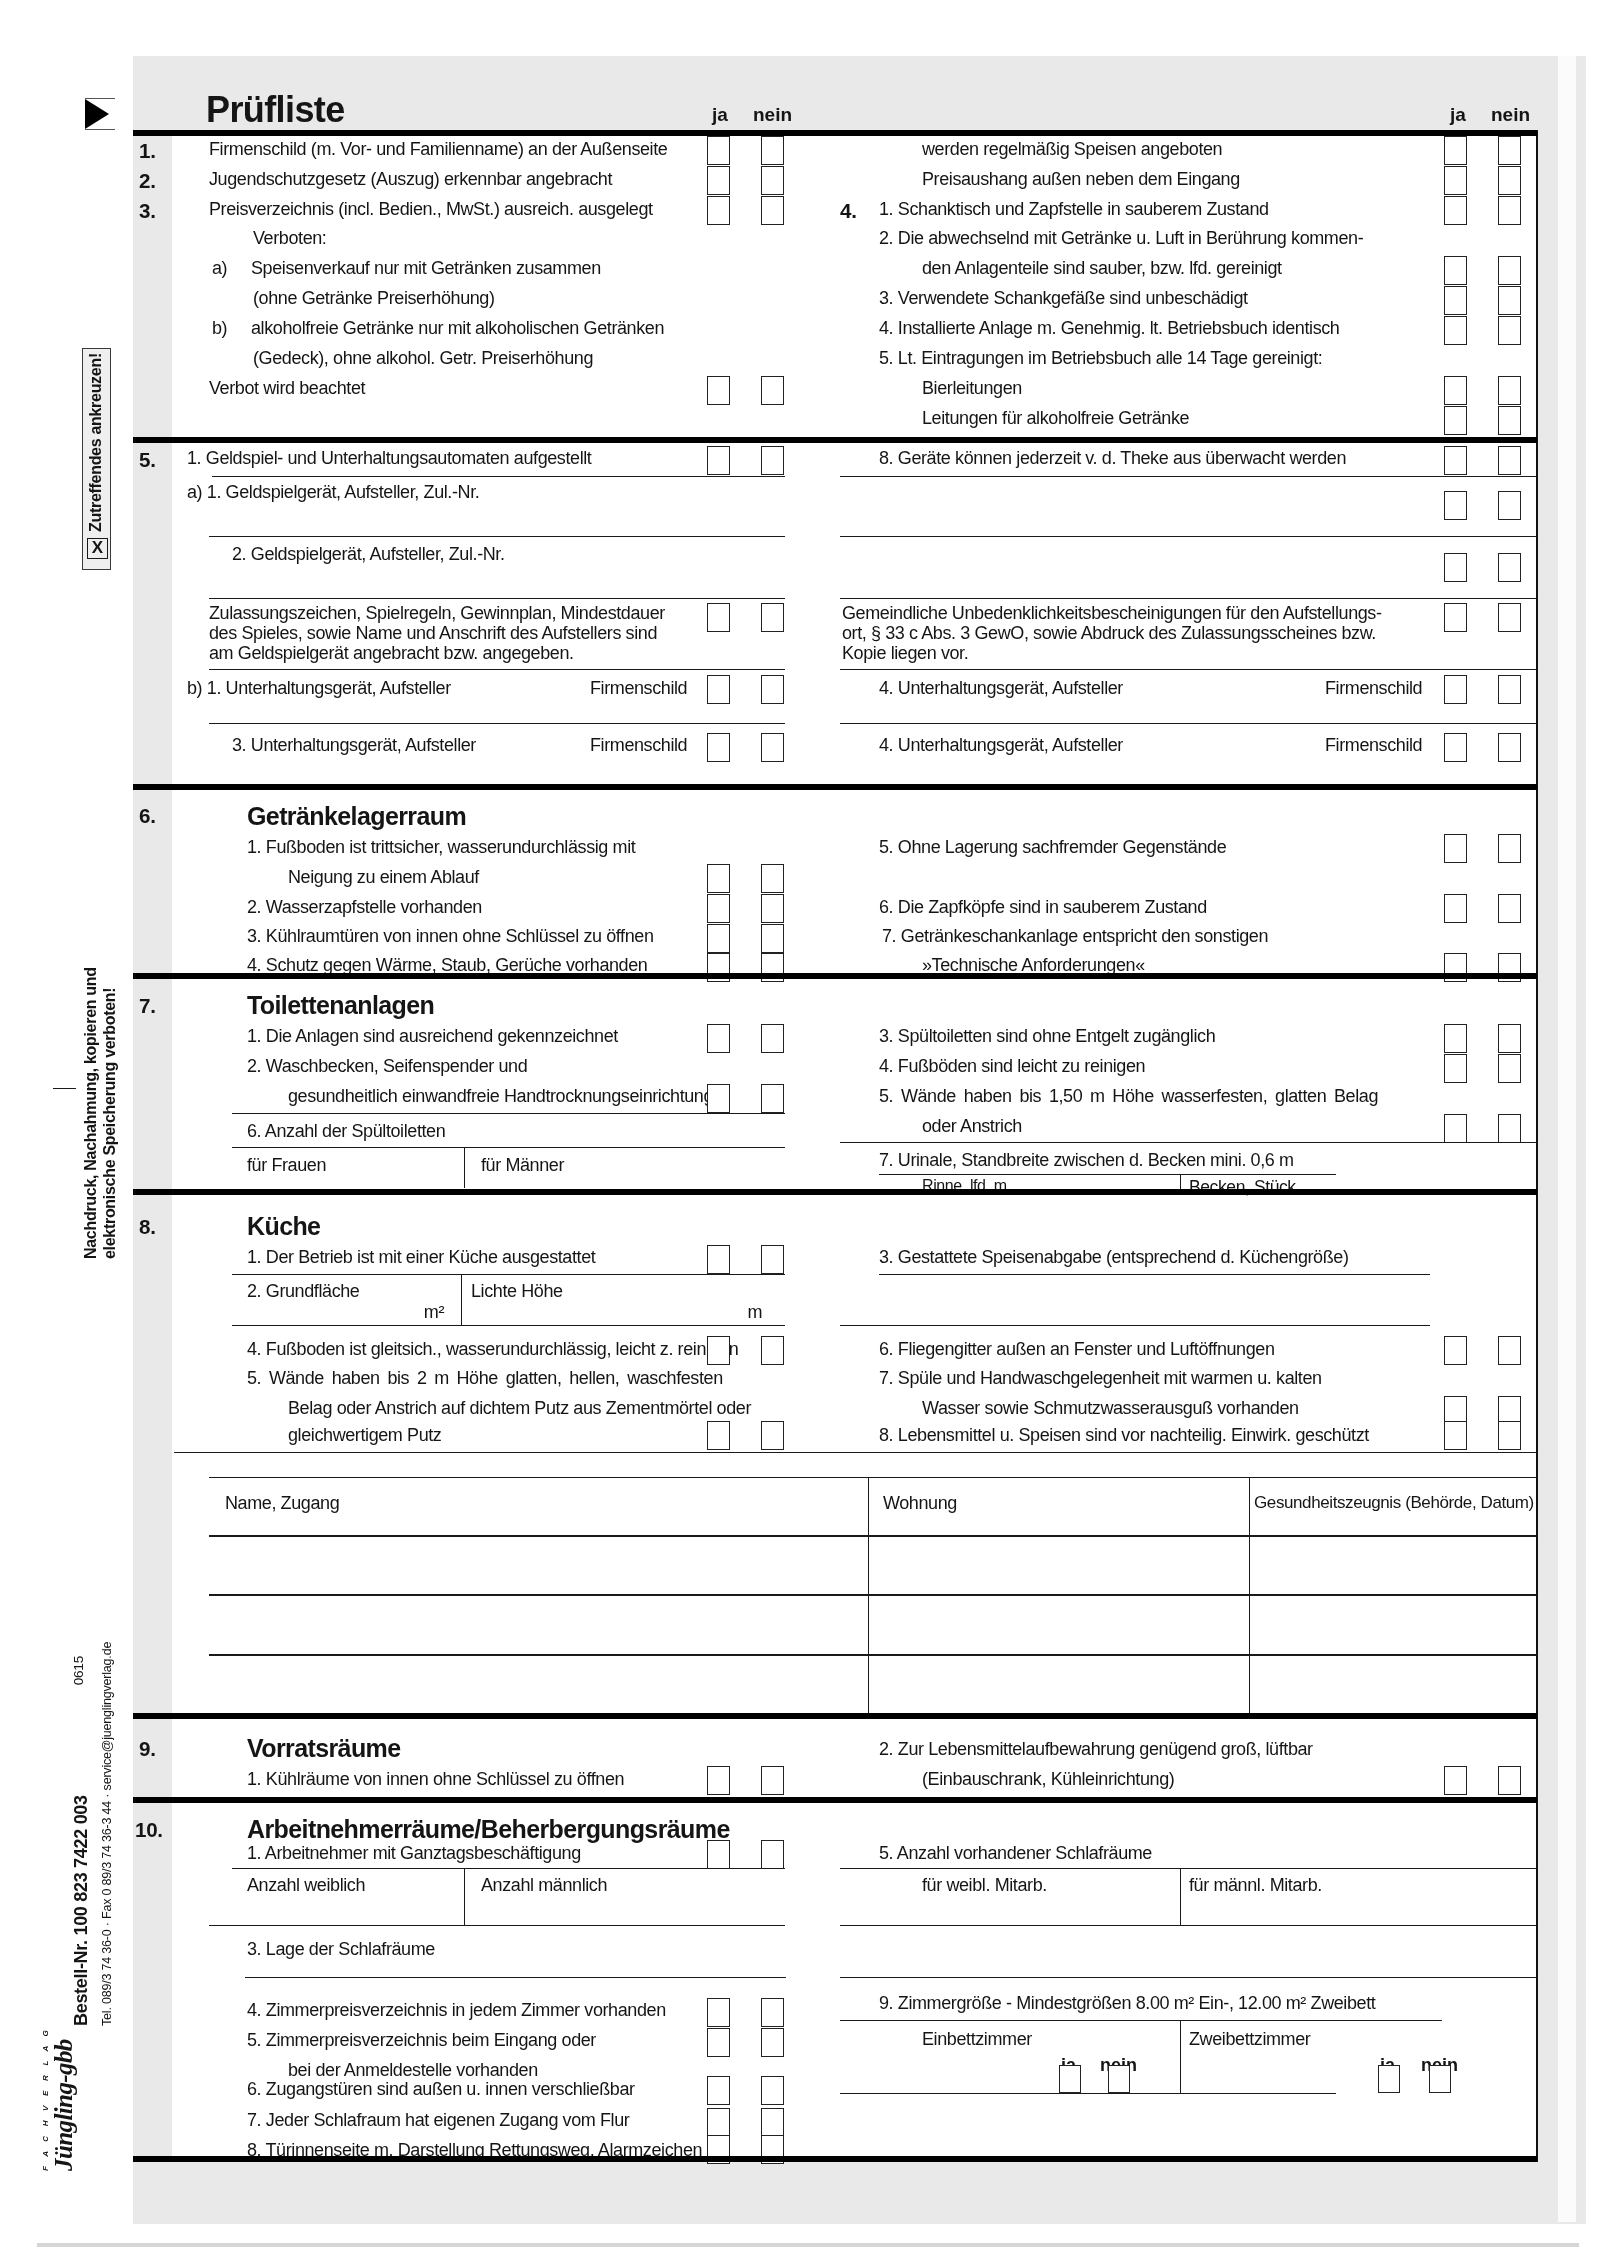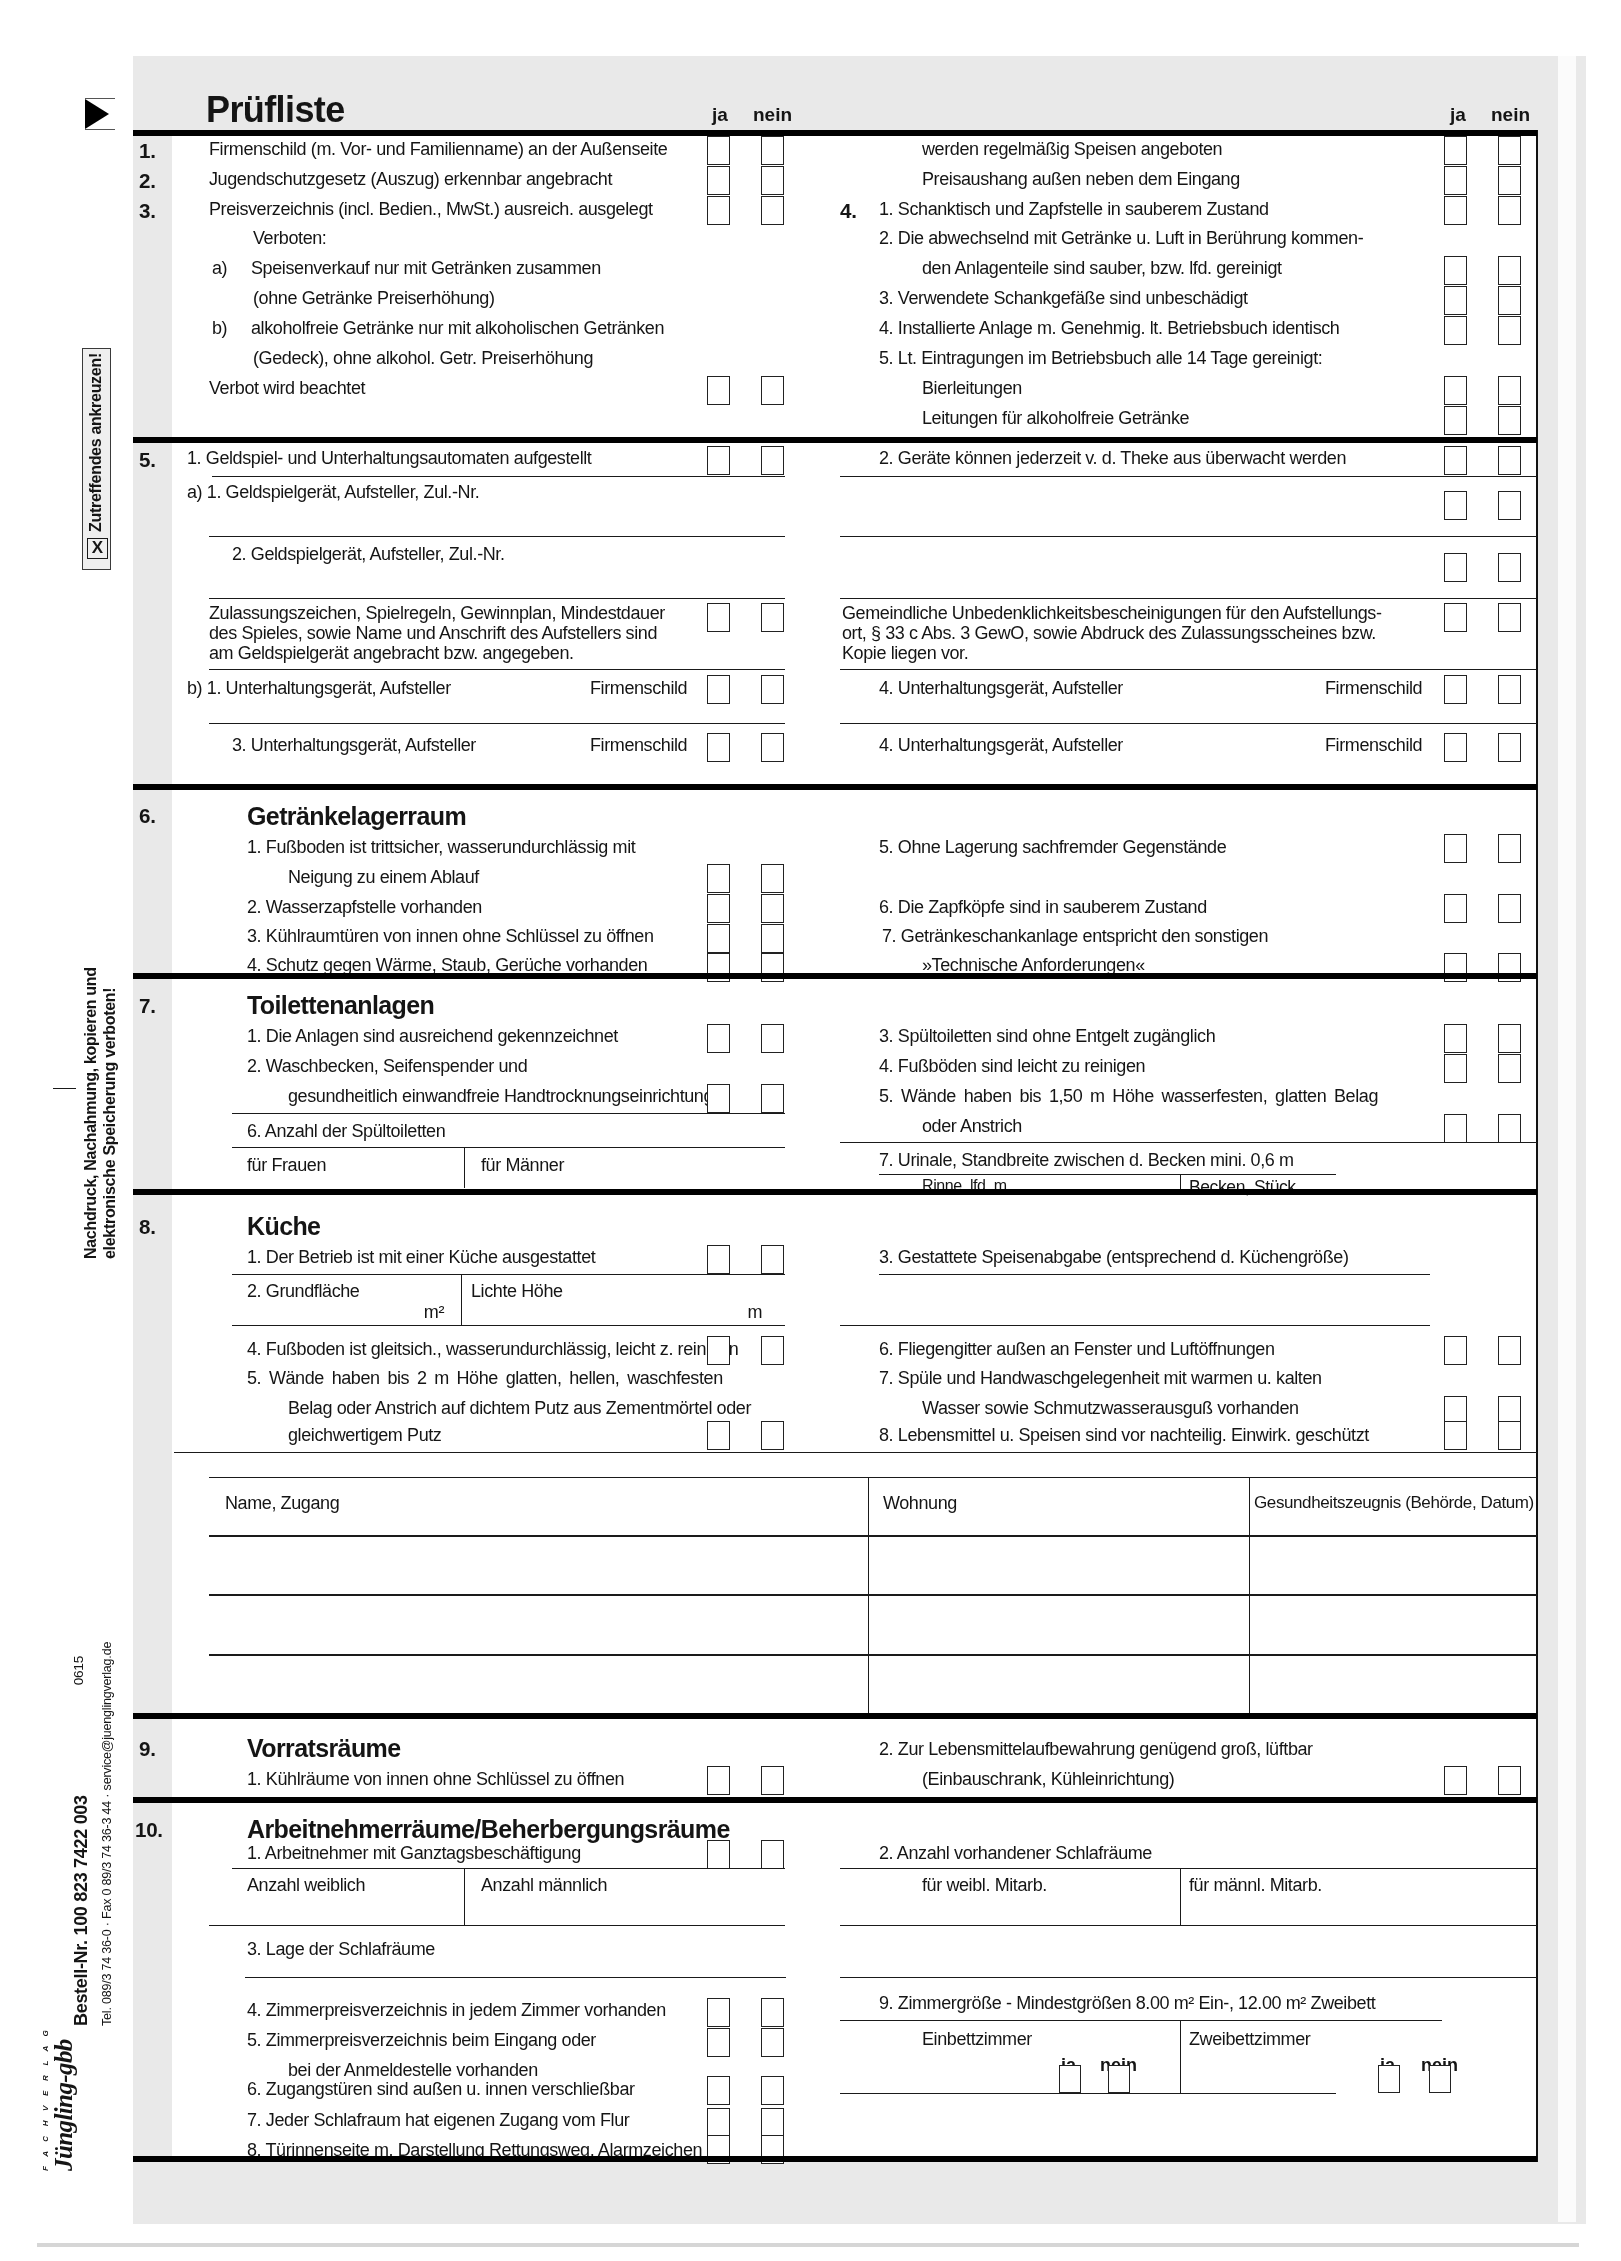--- a/index.html
+++ b/index.html
@@ -192,21 +192,21 @@
     </div>
   <div class="thin" style="left:209px;top:723px;width:576px"></div>
 
   <div class="row" style="left:232px;top:735px">3. Unterhaltungsgerät, Aufsteller</div>
   <div class="row" style="left:590px;top:735px">Firmenschild</div>
   <div class="cbp lc" style="top:733px">
       <span class="cb"></span>
       <span class="cb"></span>
     </div>
 
-  <div class="row" style="left:879px;top:448px">2. Geräte können jederzeit v. d. Theke aus überwacht werden</div>
+  <div class="row" style="left:879px;top:448px">8. Geräte können jederzeit v. d. Theke aus überwacht werden</div>
   <div class="cbp rc" style="top:446px">
       <span class="cb"></span>
       <span class="cb"></span>
     </div>
   <div class="thin" style="left:840px;top:476px;width:697px"></div>
 
   <div class="cbp rc" style="top:491px">
       <span class="cb"></span>
       <span class="cb"></span>
     </div>
@@ -442,21 +442,21 @@
   <div class="cbp lc" style="top:2108px">
       <span class="cb"></span>
       <span class="cb"></span>
     </div>
   <div class="row" style="left:247px;top:2140px">8. Türinnenseite m. Darstellung Rettungsweg, Alarmzeichen</div>
   <div class="cbp lc" style="top:2135px">
       <span class="cb"></span>
       <span class="cb"></span>
     </div>
 
-  <div class="row" style="left:879px;top:1843px">2. Anzahl vorhandener Schlafräume</div>
+  <div class="row" style="left:879px;top:1843px">5. Anzahl vorhandener Schlafräume</div>
   <div class="thin" style="left:840px;top:1868px;width:697px"></div>
   <div class="tbl-label" style="left:922px;top:1875px">für weibl. Mitarb.</div>
   <div class="tbl-label" style="left:1189px;top:1875px">für männl. Mitarb.</div>
   <div class="vl" style="left:1180px;top:1868px;height:57px"></div>
   <div class="thin" style="left:840px;top:1925px;width:697px"></div>
   <div class="thin" style="left:840px;top:1977px;width:697px"></div>
   <div class="row" style="left:879px;top:1993px">9. Zimmergröße - Mindestgrößen 8.00 m² Ein-, 12.00 m² Zweibett</div>
   <div class="thin" style="left:840px;top:2020px;width:602px"></div>
   <div class="tbl-label" style="left:922px;top:2029px">Einbettzimmer</div>
   <div class="tbl-label" style="left:1189px;top:2029px">Zweibettzimmer</div>

